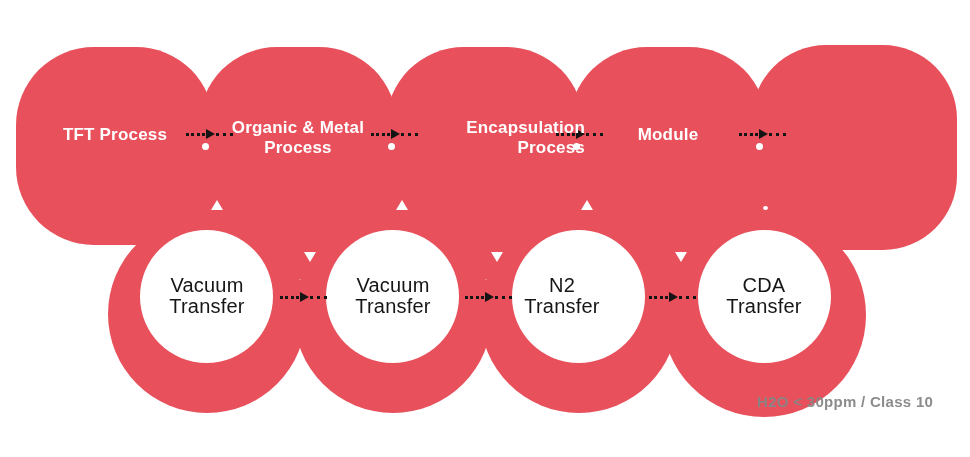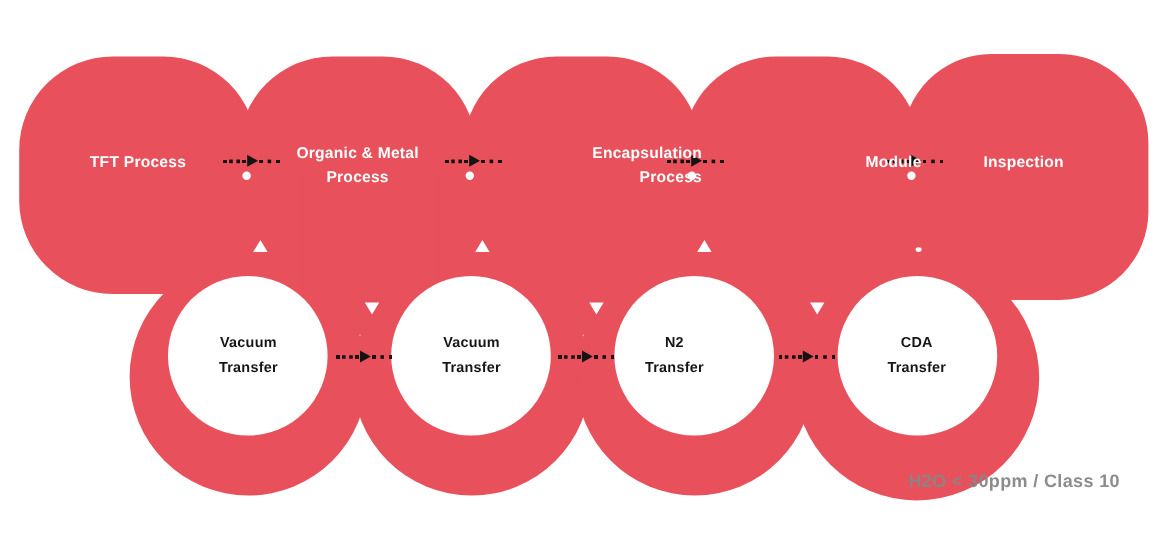--- a/index.html
+++ b/index.html
@@ -75,37 +75,37 @@
   .ar-top { top: 128px; }
   .at1 { left: 186px; } .at2 { left: 371px; } .at3 { left: 556px; } .at4 { left: 739px; }
   .ar-bot { top: 291px; }
   .ab1 { left: 280px; } .ab2 { left: 465px; } .ab3 { left: 649px; }
   
   .top-label {
     position: absolute;
     width: 200px;
     text-align: center;
     color: #ffffff;
-    font-size: 13px;
+    font-size: 17px;
     font-weight: 700;
     line-height: 20px;
     letter-spacing: 0.2px;
   }
   .tl1 { left: 15px;  top: 125px; }
   .tl2 { left: 198px; top: 118px; text-align: center; }
   .tl3 { left: 385px; top: 118px; text-align: right; }
-  .tl4 { left: 568px; top: 125px; text-align: right; }
+  .tl4 { left: 568px; top: 125px; }
   .tl5 { left: 753px; top: 125px; }
   .bot-label {
     position: absolute;
     width: 140px;
     text-align: center;
     color: #161616;
-    font-size: 12px;
-    font-weight: 700;
+    font-size: 20px;
+    font-weight: 400;
     line-height: 21px;
     letter-spacing: 0.2px;
     top: 275px;
   }
   .bl1 { left: 137px; } .bl2 { left: 323px; } .bl3 { left: 492px; } .bl4 { left: 694px; }
   .top-label span, .bot-label span { display: block; }
   
   .footnote {
     position: absolute;
     top: 393px;
@@ -204,23 +204,20 @@
     <span>Organic &amp; Metal</span>
     <span>Process</span>
   </div>
   <div class="top-label tl3">
     <span>Encapsulation</span>
     <span>Process</span>
   </div>
   <div class="top-label tl4">
     <span>Module</span>
   </div>
-  <div class="top-label tl5">
-    <span>Inspection</span>
-  </div>
 
   <div class="bot-label bl1">
     <span>Vacuum</span>
     <span>Transfer</span>
   </div>
   <div class="bot-label bl2">
     <span>Vacuum</span>
     <span>Transfer</span>
   </div>
   <div class="bot-label bl3">

